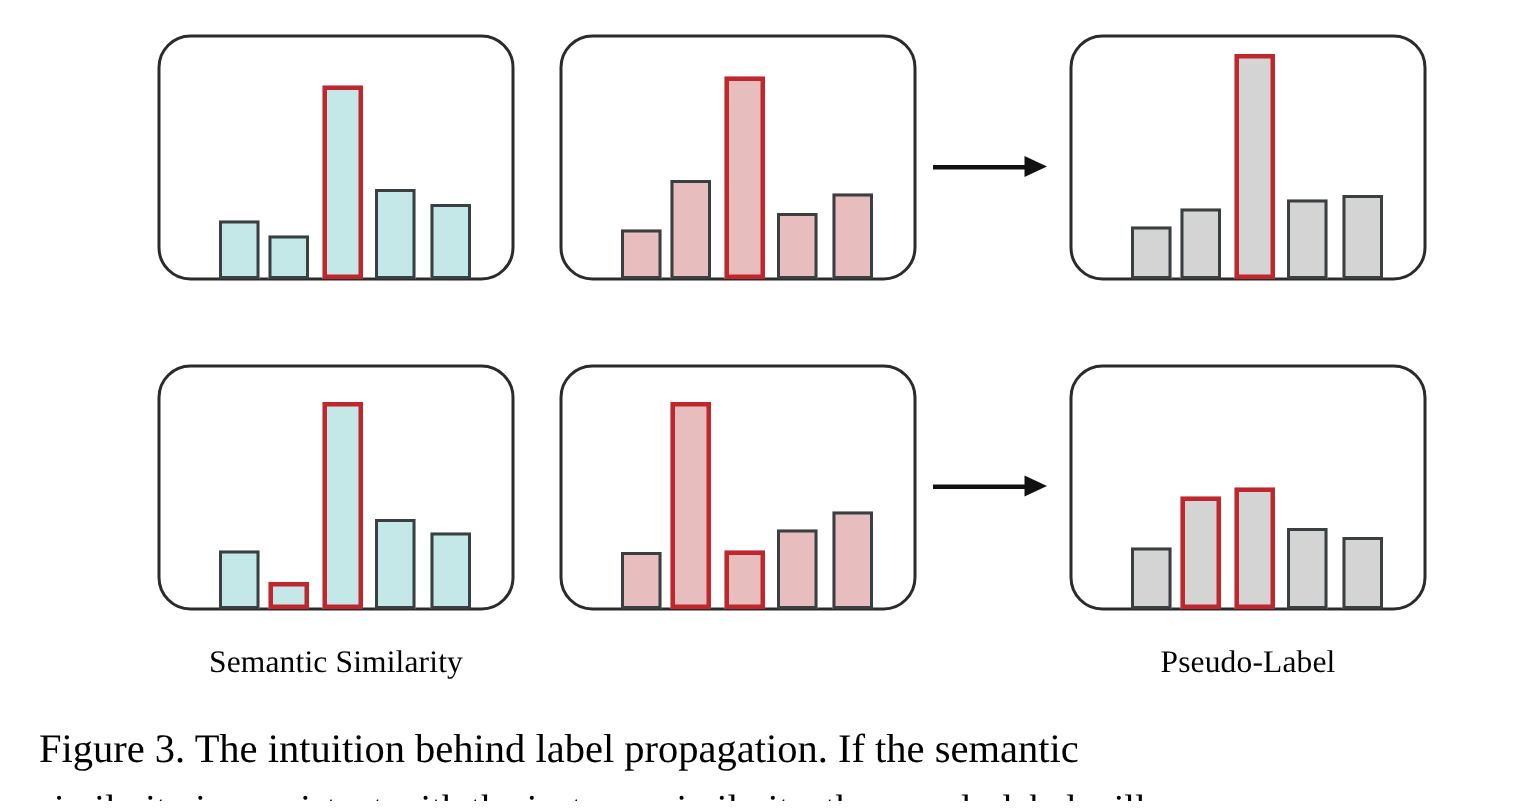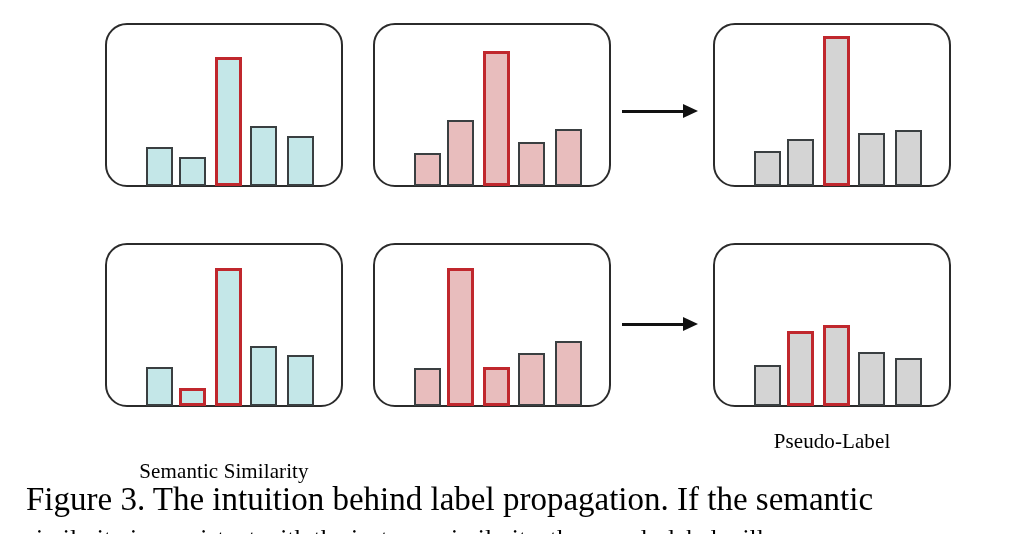--- a/index.html
+++ b/index.html
@@ -68,21 +68,21 @@
     text-align: center;
     font-size: 21px;
     line-height: 26px;
     letter-spacing: 0.1px;
     white-space: nowrap;
   }
   .caption {
     position: absolute;
     left: 26px;
     width: 980px;
-    font-size: 33px;
+    font-size: 27px;
     line-height: 34px;
     text-align: left;
     white-space: nowrap;
   }
   .caption-line2 {
     position: absolute;
     left: 26px;
     width: 980px;
     font-size: 25.5px;
     line-height: 34px;
@@ -156,19 +156,19 @@
 
   <div class="arrow" id="arrow-top" style="left:622px; top:104px; width:76px;">
     <div class="shaft" style="width:62px;"></div>
     <div class="head" style="left:61px;"></div>
   </div>
   <div class="arrow" id="arrow-bottom" style="left:622px; top:317px; width:76px;">
     <div class="shaft" style="width:62px;"></div>
     <div class="head" style="left:61px;"></div>
   </div>
 
-  <div class="col-label" style="left:95px; top:428px; width:258px;margin-top:30px;">Semantic Similarity</div>
+  <div class="col-label" style="left:95px; top:428px; width:258px;">Semantic Similarity</div>
   <div class="col-label" style="left:703px; top:428px; width:258px;">Pseudo-Label</div>
 
   <div class="caption" style="top:482px;">Figure 3.  The intuition behind label propagation.  If the semantic</div>
   <div class="caption-line2" style="top:522px;">similarity is consistent with the instance similarity, the pseudo-label will</div>
 
 </div>
 
 </body></html>

